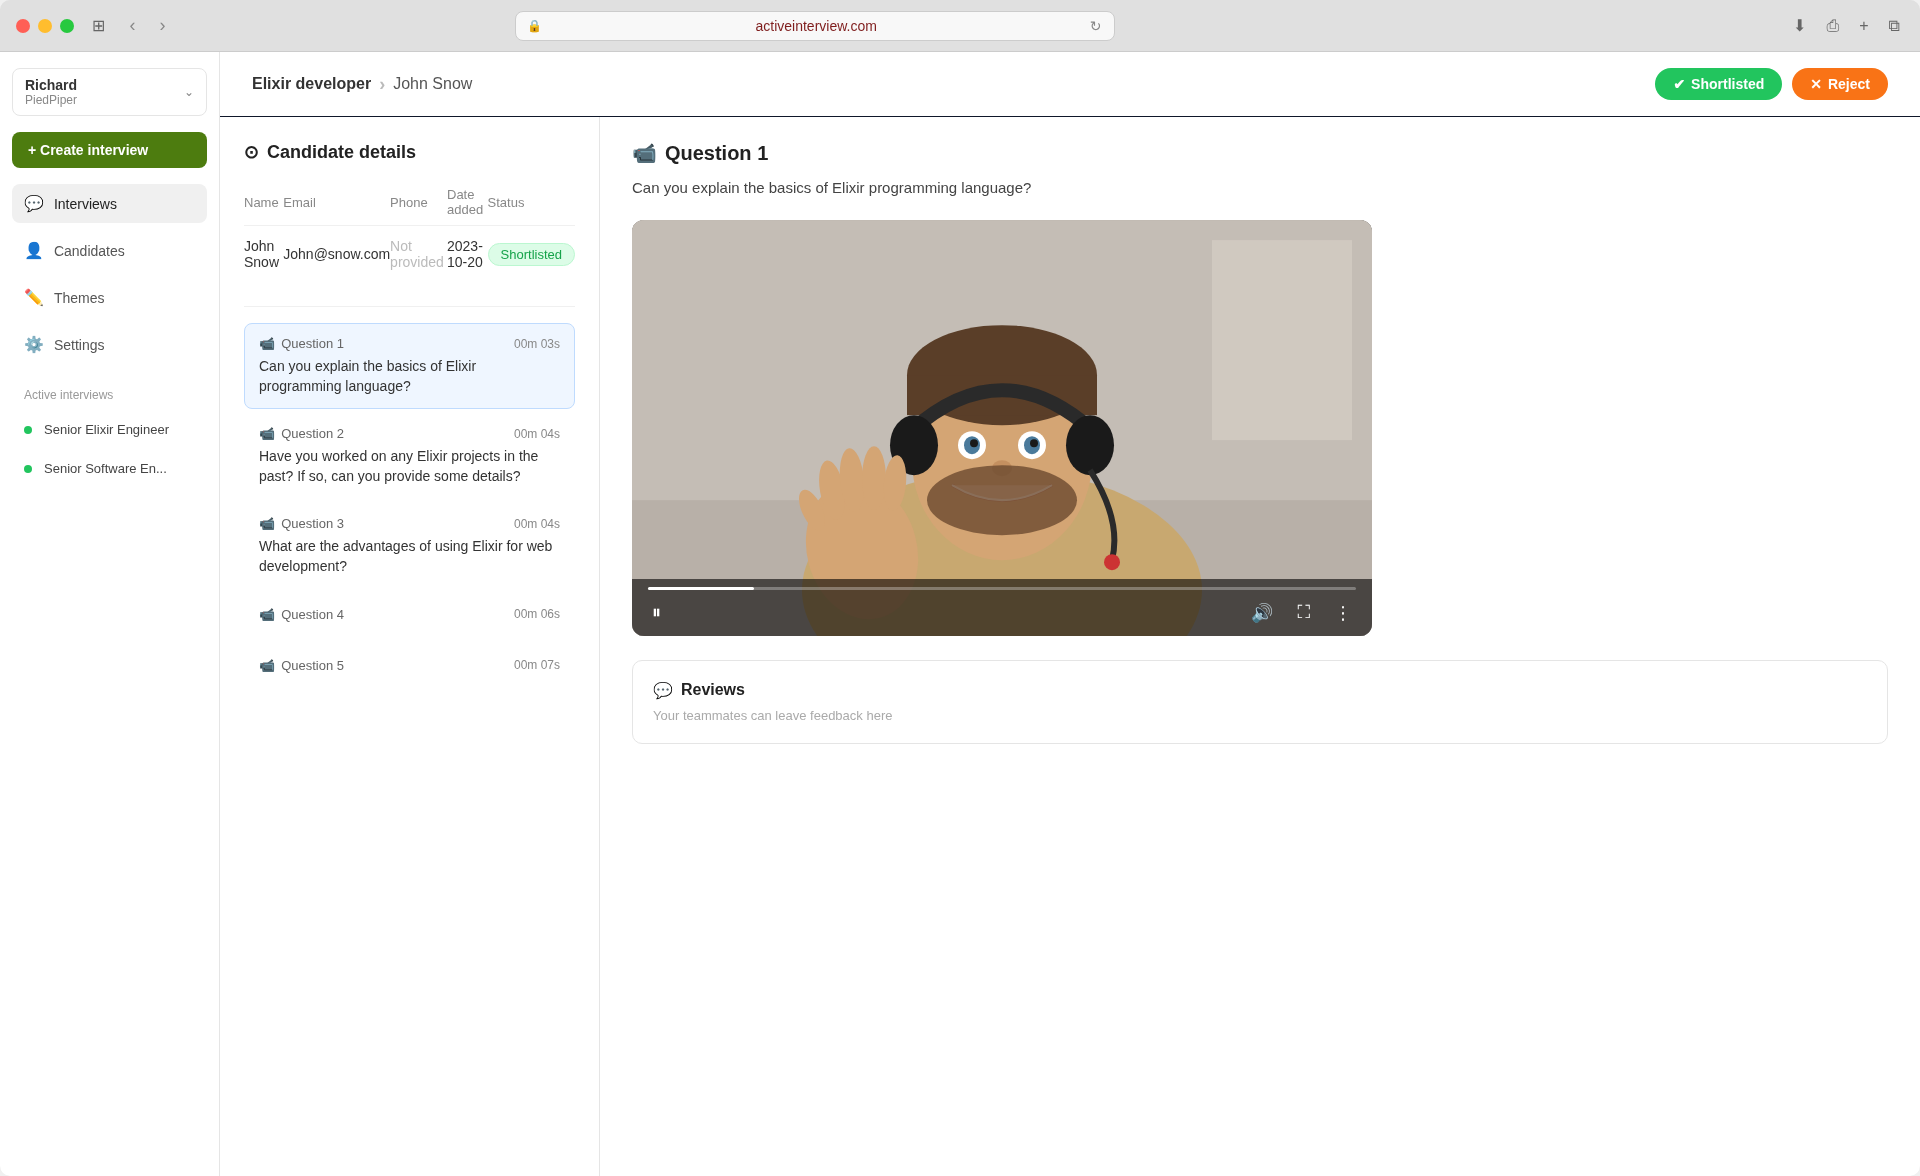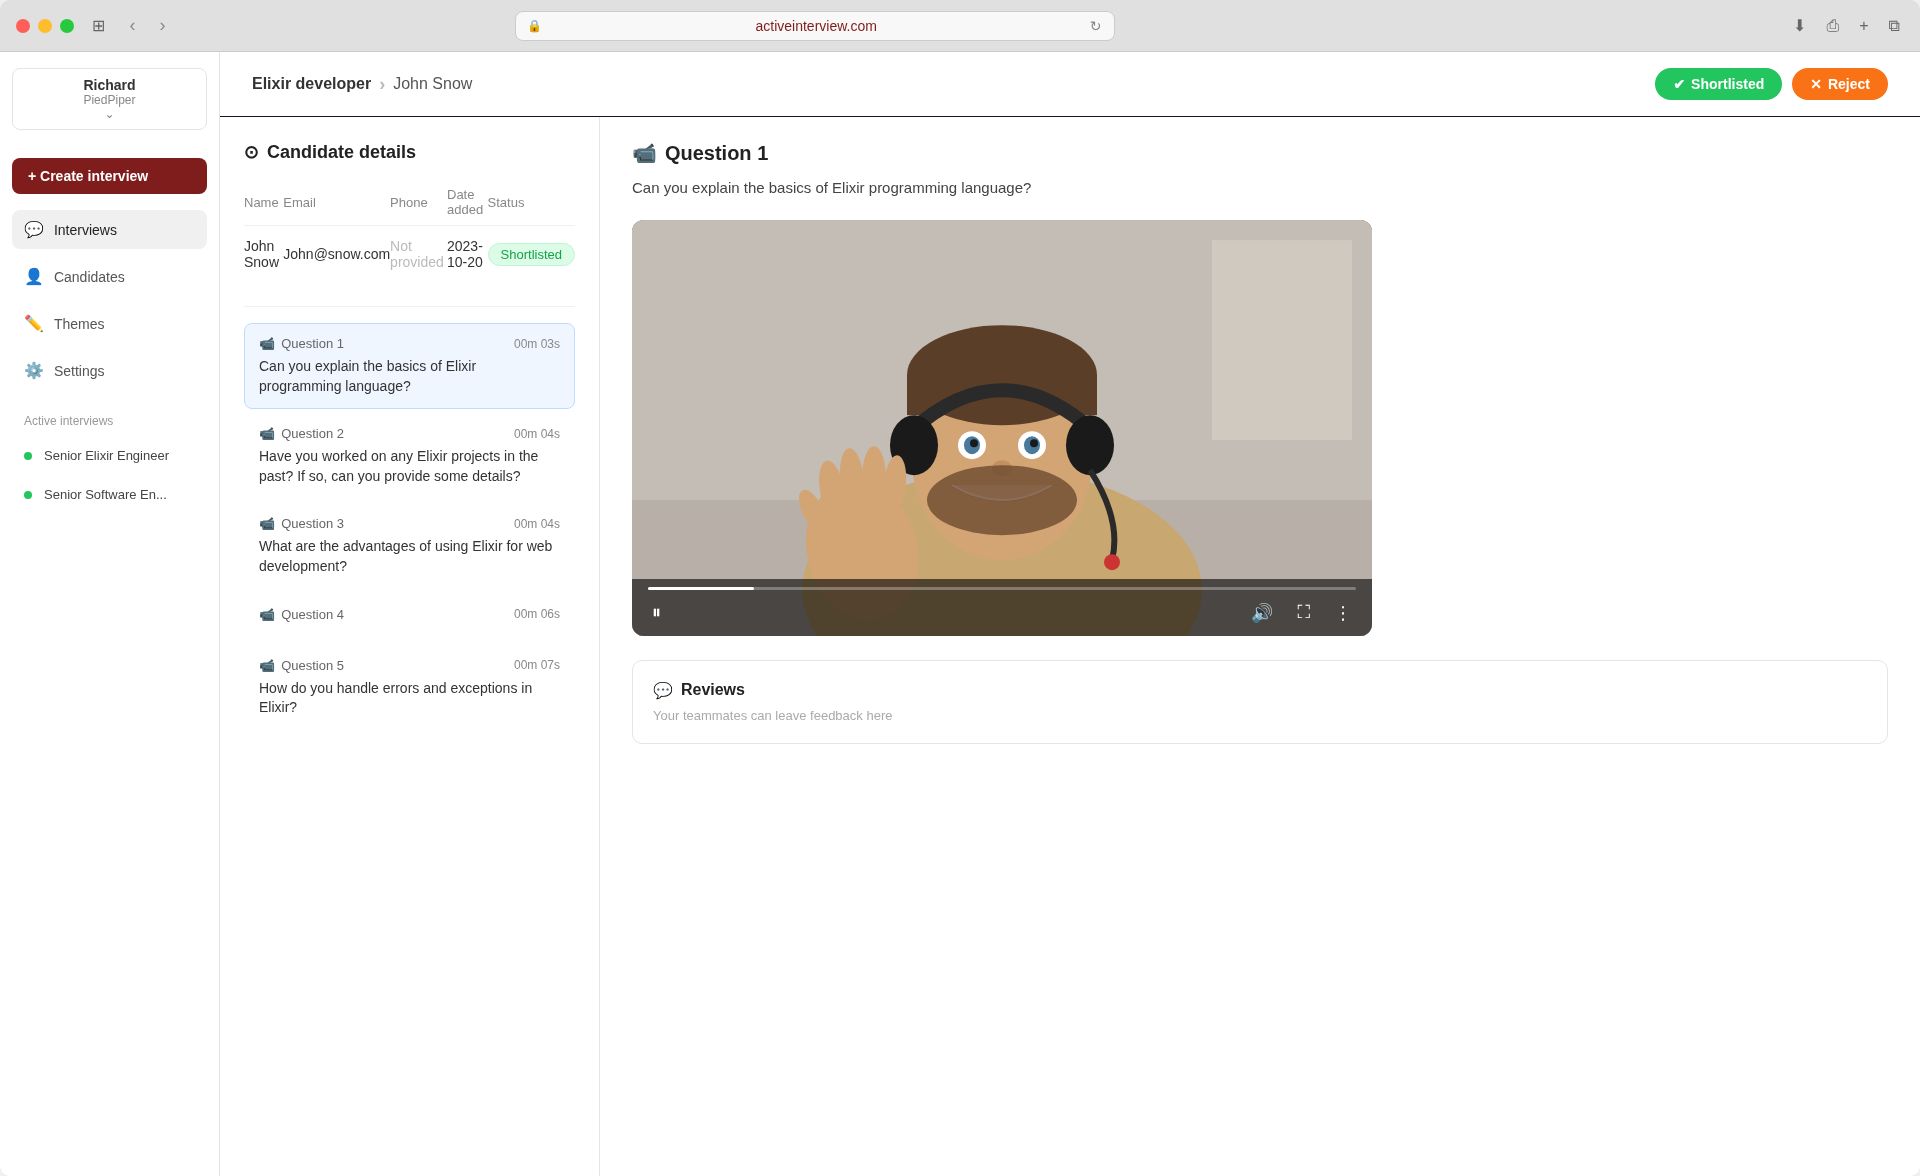--- a/index.html
+++ b/index.html
@@ -125,21 +125,20 @@
 
     .user-profile {
       display: flex;
       align-items: center;
       justify-content: space-between;
       padding: 8px 12px;
       border-radius: 8px;
       cursor: pointer;
       border: 1px solid #e5e5e5;
       margin-bottom: 8px;
-      flex-direction: column;
     }
 
     .user-info {
       display: flex;
       flex-direction: column;
     }
 
     .user-name {
       font-size: 14px;
       font-weight: 600;
@@ -150,34 +149,33 @@
       font-size: 12px;
       color: #888;
     }
 
     .chevron-icon {
       color: #888;
       font-size: 12px;
     }
 
     .create-btn {
-      background: #7f1d1d;
+      background: #4d7c0f;
       color: white;
       border: none;
       border-radius: 8px;
       padding: 10px 16px;
       font-size: 14px;
       font-weight: 600;
       cursor: pointer;
       display: flex;
       align-items: center;
       gap: 8px;
       width: 100%;
       margin-bottom: 8px;
-      margin-top: 12px;
     }
 
     .nav-item {
       display: flex;
       align-items: center;
       gap: 10px;
       padding: 10px 12px;
       border-radius: 8px;
       cursor: pointer;
       font-size: 14px;
@@ -692,21 +690,20 @@
             </div>
 
             <div class="question-item">
               <div class="question-header">
                 <div class="question-label">
                   <span>📹</span>
                   <span>Question 5</span>
                 </div>
                 <span class="question-duration">00m 07s</span>
               </div>
-              <div class="question-text">How do you handle errors and exceptions in Elixir?</div>
             </div>
           </div>
         </div>
 
         <div class="right-panel">
           <div class="question-title-large">
             <span>📹</span>
             <span>Question 1</span>
           </div>
           <div class="question-text-large">Can you explain the basics of Elixir programming language?</div>

